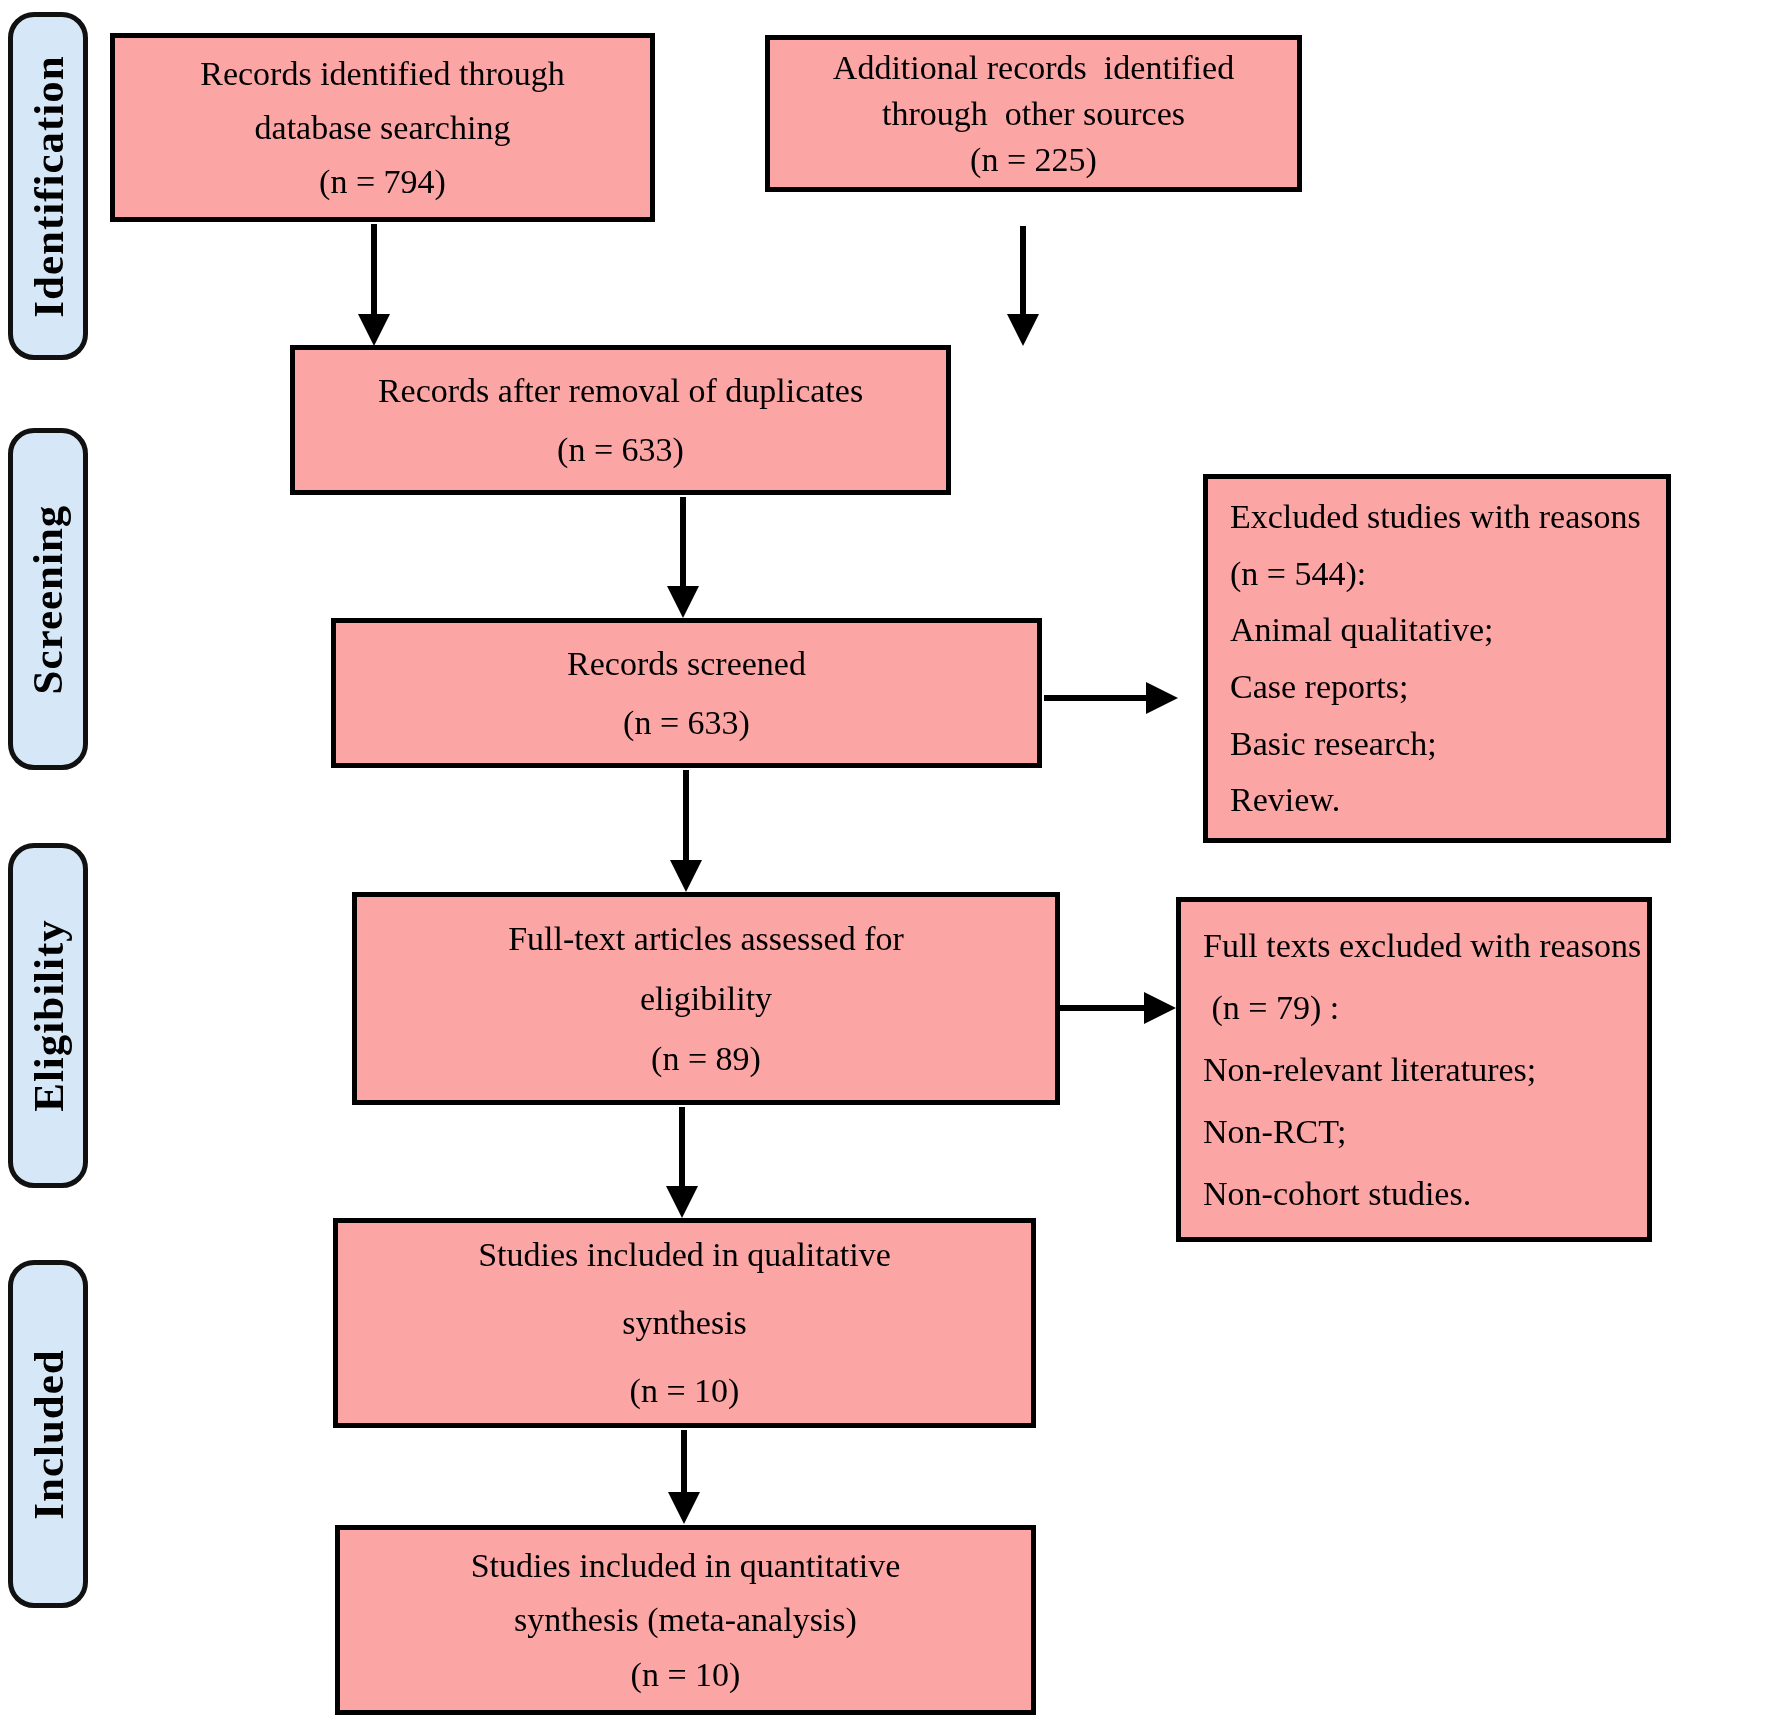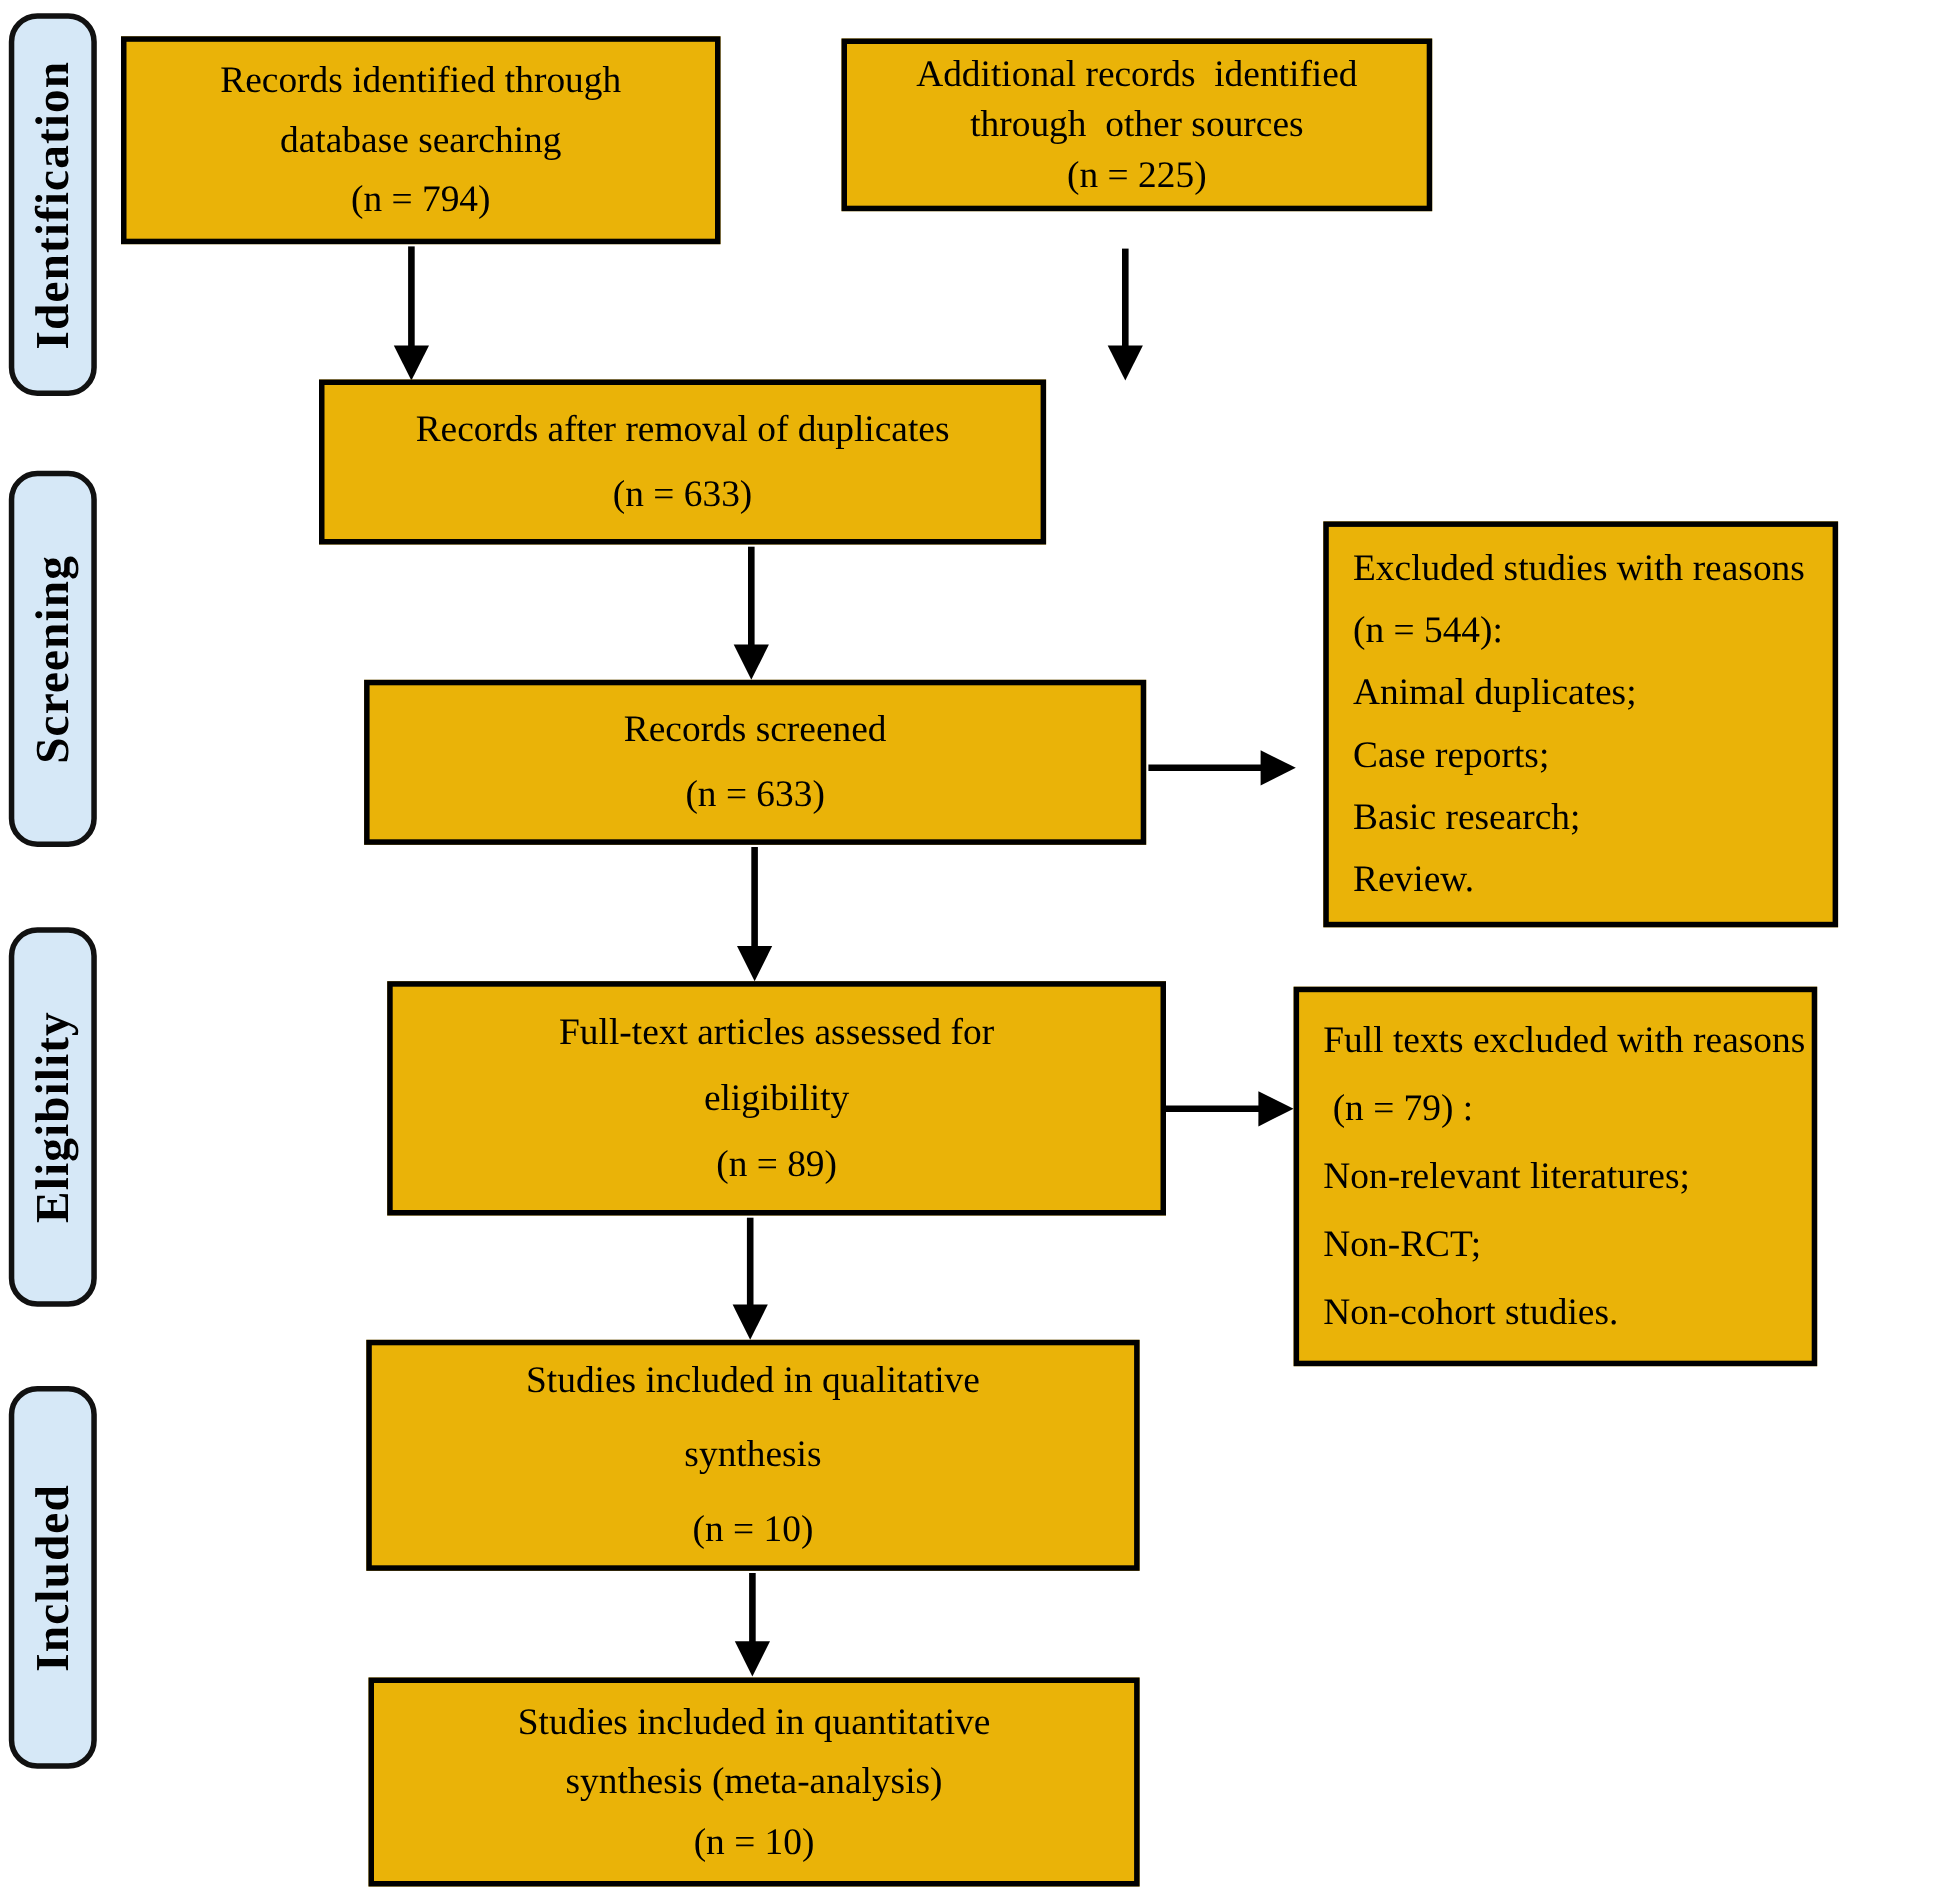--- a/index.html
+++ b/index.html
@@ -37,21 +37,21 @@
   }
   .stage-text {
     transform: rotate(-90deg);
     white-space: nowrap;
     font-weight: bold;
     font-size: 43px;
     letter-spacing: 1px;
   }
   .box {
     position: absolute;
-    background: #eab308;
+    background: #fca5a5;
     border: 5px solid #000000;
     box-sizing: border-box;
     display: flex;
     flex-direction: column;
     justify-content: space-evenly;
     align-items: center;
     text-align: center;
     font-size: 34px;
     line-height: 1.1;
   }
@@ -122,21 +122,21 @@
   </div>
 
   <div class="box" style="left:331px; top:618px; width:711px; height:150px;">
     <span class="line">Records screened</span>
     <span class="line">(n = 633)</span>
   </div>
 
   <div class="box left-align" style="left:1177px; top:474px; width:468px; height:369px;margin-left:26px;">
     <span class="line">Excluded studies with reasons</span>
     <span class="line">(n = 544):</span>
-    <span class="line">Animal duplicates;</span>
+    <span class="line">Animal qualitative;</span>
     <span class="line">Case reports;</span>
     <span class="line">Basic research;</span>
     <span class="line">Review.</span>
   </div>
 
   <div class="box" style="left:328px; top:892px; width:708px; height:213px;margin-left:24px;">
     <span class="line">Full-text articles assessed for</span>
     <span class="line">eligibility</span>
     <span class="line">(n = 89)</span>
   </div>

